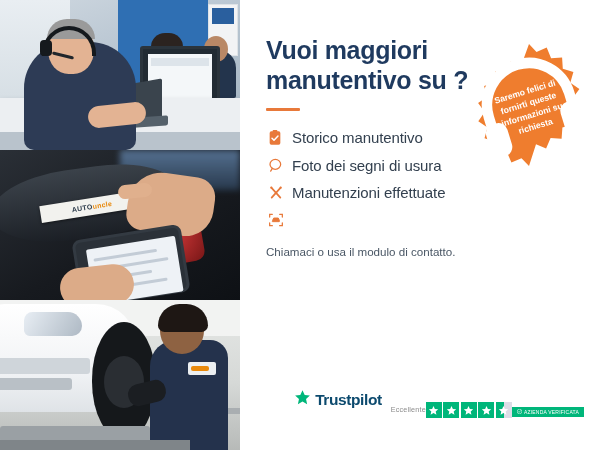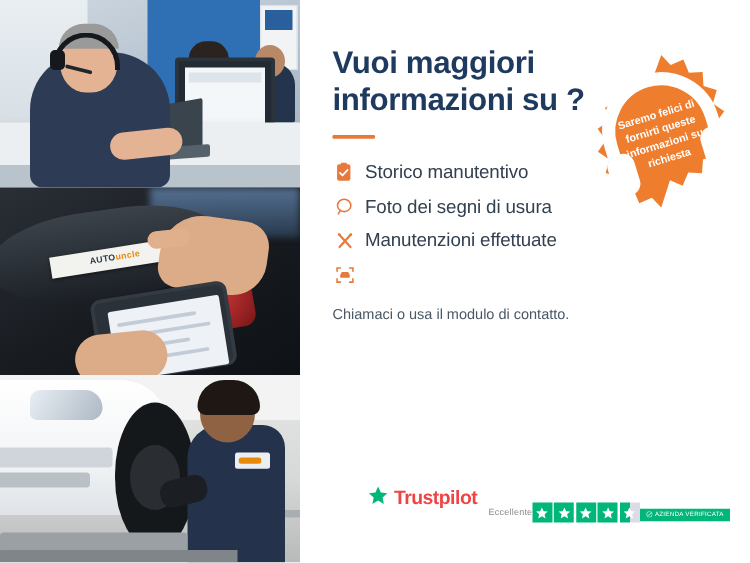--- a/index.html
+++ b/index.html
@@ -231,21 +231,21 @@
   
   .trust {
     position: absolute;
     right: 16px;
     bottom: 32px;
     display: flex;
     align-items: flex-end;
     gap: 9px;
   }
   .tp-logo { display: flex; align-items: center; gap: 4px; padding-bottom: 8px; }
-  .tp-name { color: #ef4444; font-size: 15.5px; font-weight: bold; letter-spacing: -0.4px; }
+  .tp-name { color: #0c4a6e; font-size: 15.5px; font-weight: bold; letter-spacing: -0.4px; }
   .tp-right { display: flex; flex-direction: row; align-items: center; }
   .tp-excellent { color: #8a8a8a; font-size: 7.2px; margin-bottom: 2px; letter-spacing: .2px; }
   .tp-stars { display: flex; gap: 1.5px; }
   .tp-star { width: 16px; height: 16px; background: #00b67a; display:flex; align-items:center; justify-content:center; }
   .tp-star.half { background: linear-gradient(90deg,#00b67a 50%,#dcdce6 50%); }
   .tp-verified {
     margin-top: 3px; background: #00b67a; color: #ffffff;
     font-size: 5px; padding: 2px 5px; display: flex; align-items: center; gap: 2px;
     letter-spacing: .2px; white-space: nowrap;
   }
@@ -317,21 +317,21 @@
       <div class="mbadge"></div>
       <div class="glove"></div>
       <div class="lift"></div>
       <div class="lift2"></div>
     </div>
 
   </div>
 
   <div class="content">
 
-    <h1 class="headline">Vuoi maggiori informazioni su ?</h1>
+    <h1 class="headline">Vuoi maggiori manutentivo su ?</h1>
     <div class="rule"></div>
 
     <div class="badge">
       <svg viewBox="0 0 126 126">
         <path fill="#ef7d2e" d="M63 2 l7.5 7.9 10.2-4.3 4.4 10.6 11-0.6 0.7 11.2 10.6 3.1-3.1 10.8 9.1 6.3-6.6 9.1 6.4 9.2-9.2 6.2 3 10.8-10.6 3.2-0.8 11.2-11-0.7-4.5 10.6-10.1-4.4L63 124l-7.5-7.8-10.1 4.4-4.5-10.6-11 0.7-0.8-11.2-10.6-3.2 3-10.8-9.2-6.2 6.4-9.2-6.6-9.1 9.1-6.3-3.1-10.8 10.6-3.1 0.7-11.2 11 0.6 4.4-10.6 10.2 4.3z"></path>
       </svg>
       <div class="badge-inner">
         <span class="badge-icon">
           <svg width="17" height="17" viewBox="0 0 24 24" fill="none" stroke="#ffffff" stroke-width="2" stroke-linecap="round">
             <path d="M4 14v-2a8 8 0 0 1 16 0v2"></path>

